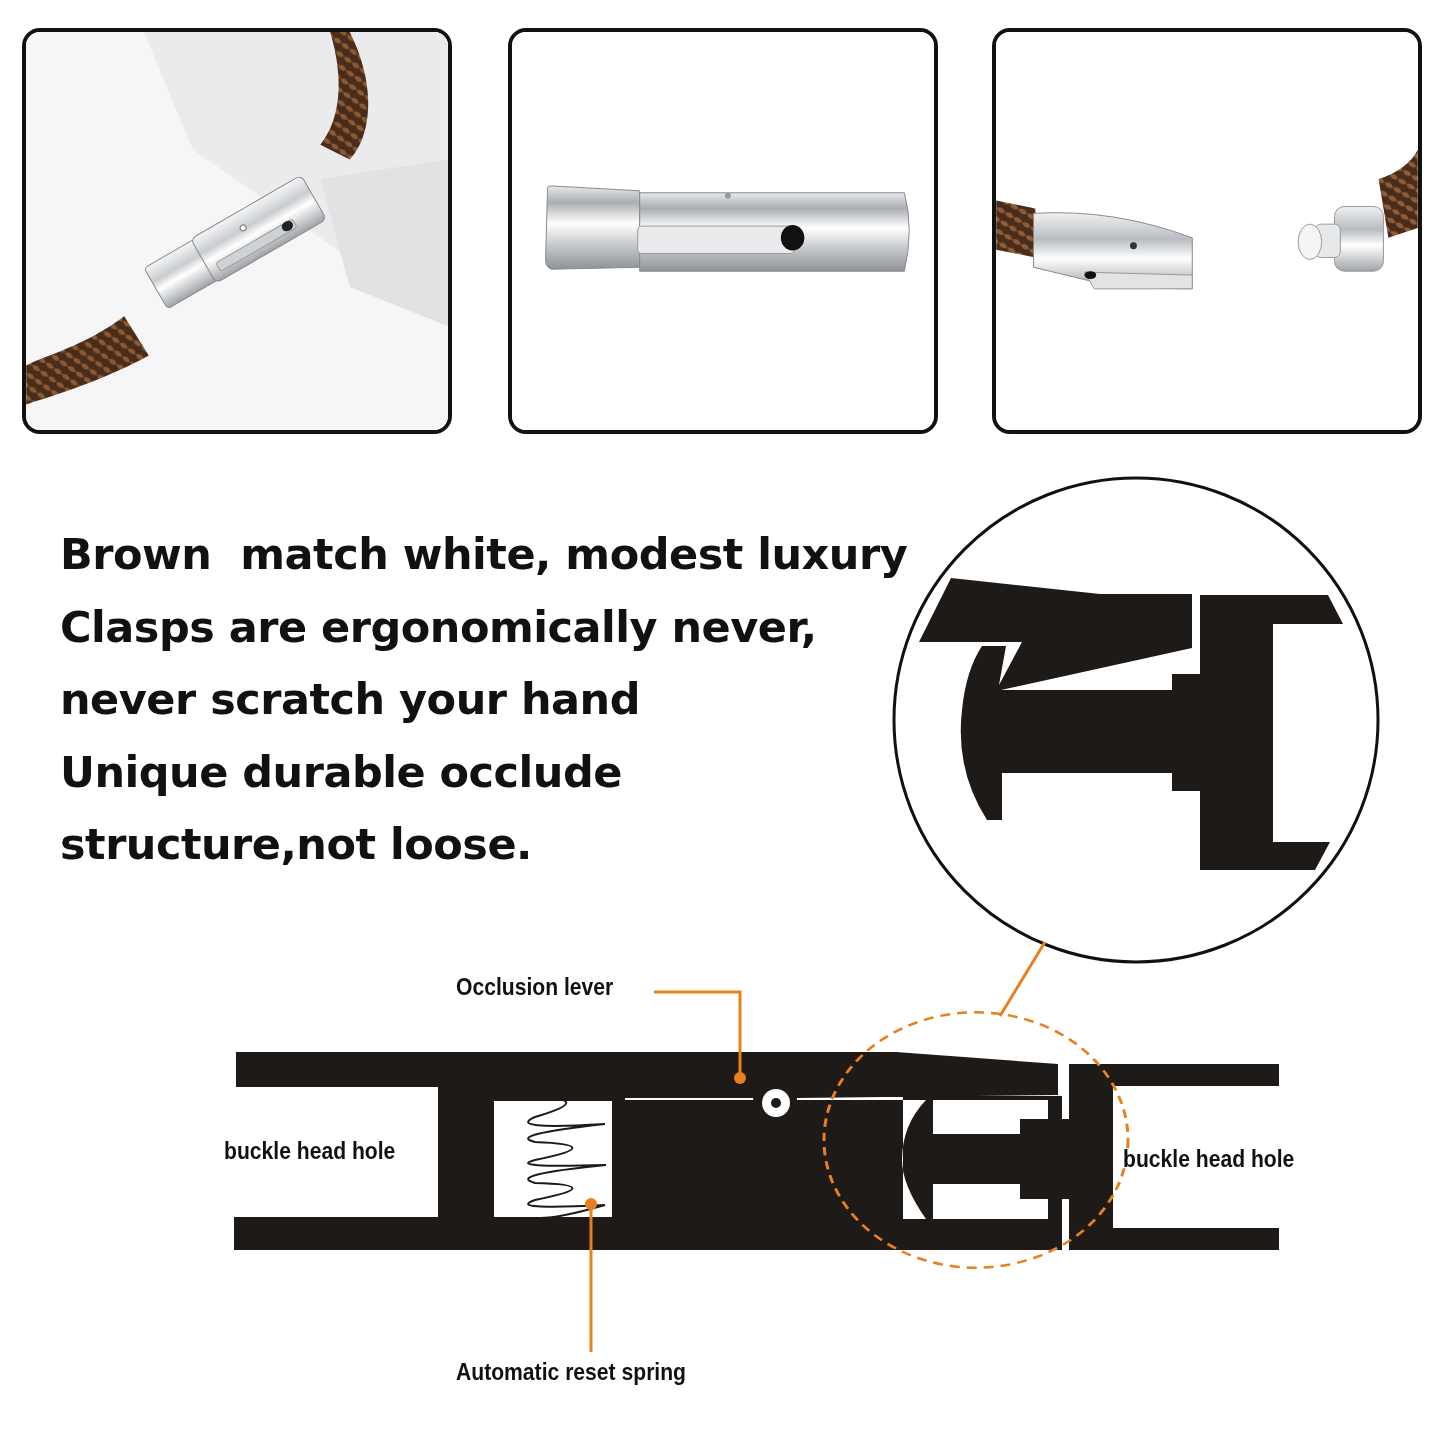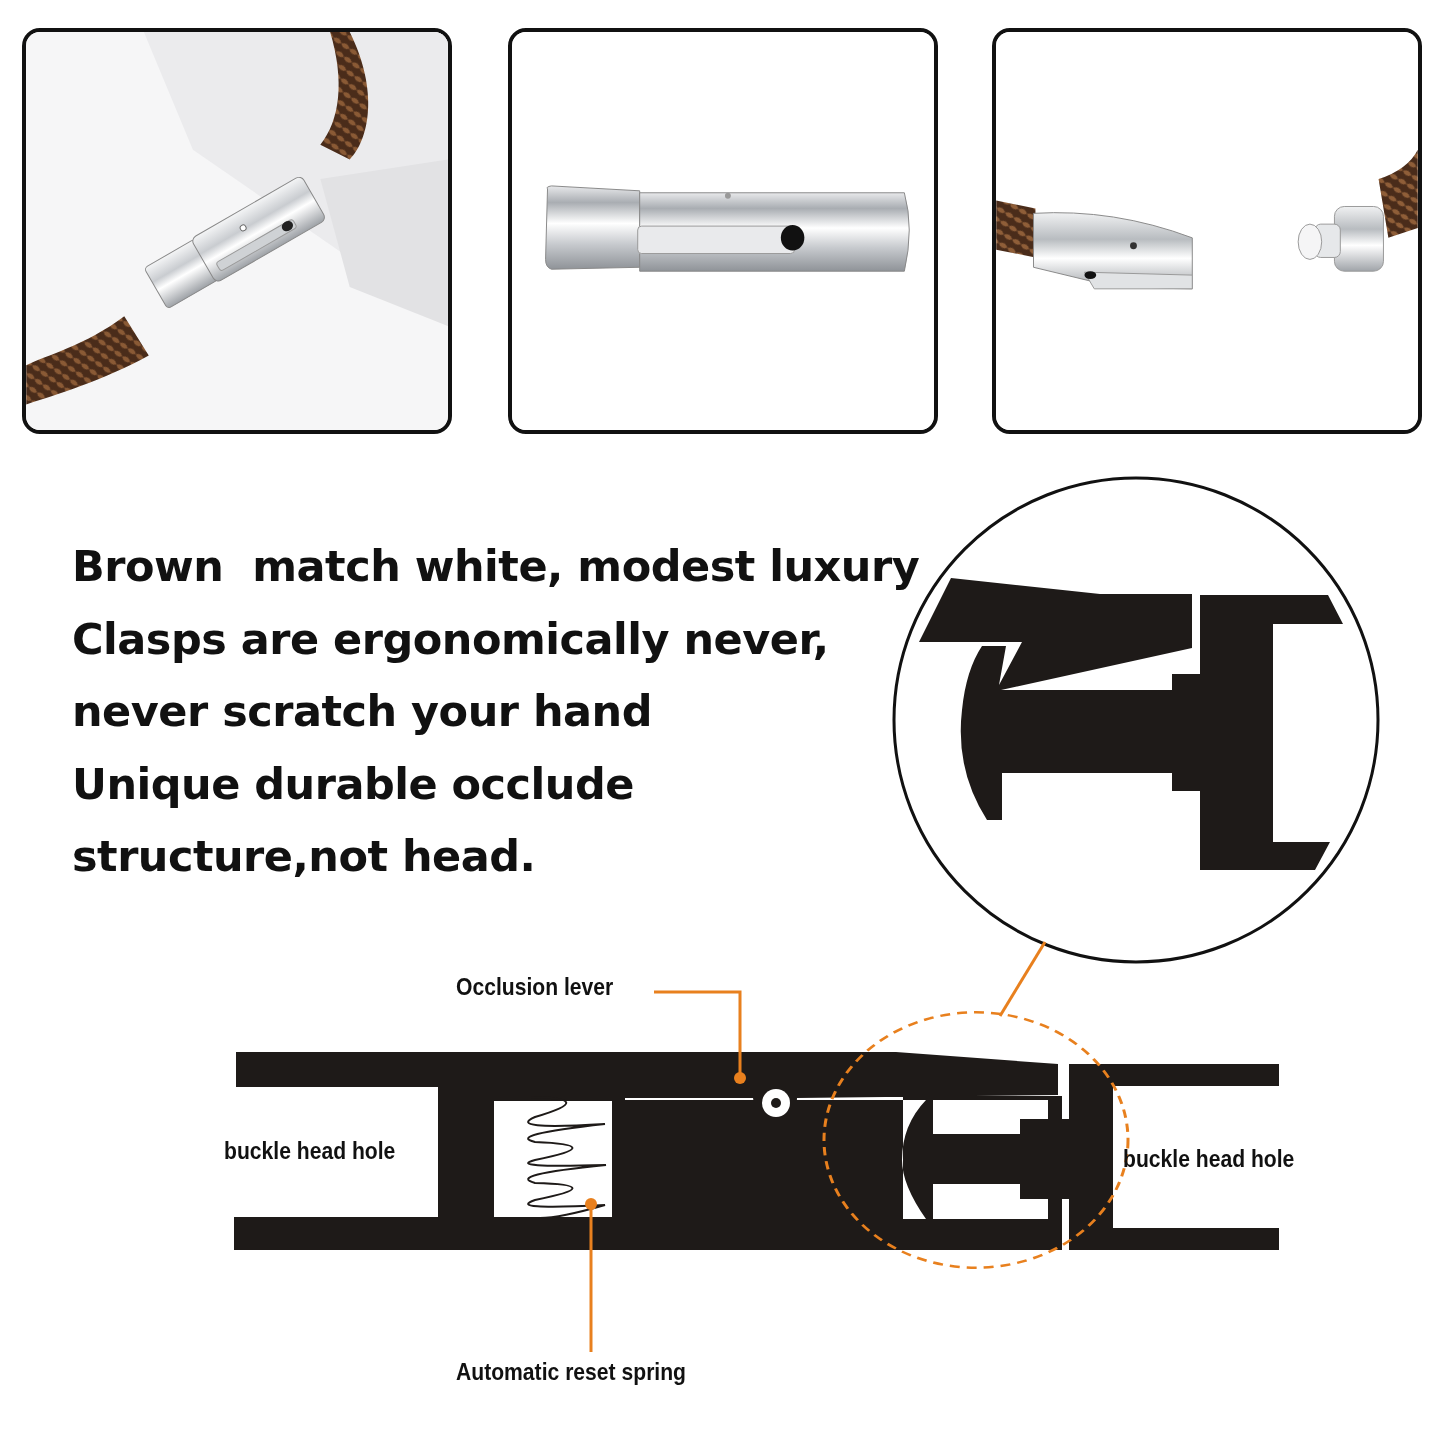--- a/index.html
+++ b/index.html
@@ -6,21 +6,21 @@
   body { width:1445px; height:1445px; position:relative; overflow:hidden; font-family:"DejaVu Sans", sans-serif; }
   .photo-card {
     position:absolute; top:28px; width:430px; height:406px;
     border:4px solid #111; border-radius:18px; background:#fff; overflow:hidden; box-sizing:border-box;
   }
   .photo-card svg { position:absolute; left:0; top:0; width:100%; height:100%; }
   #card1 { left:22px; }
   #card2 { left:508px; }
   #card3 { left:992px; }
 
-  .features { position:absolute; left:60px; top:518px; margin:12px; padding:0; list-style:none; }
+  .features { position:absolute; left:60px; top:518px; margin:0; padding:0; list-style:none; }
   .features li {
     font-family:"DejaVu Sans", sans-serif; font-weight:bold; font-size:43px;
     line-height:72.5px; color:#111; letter-spacing:-0.5px; white-space:pre;
   }
 
   .diagram { position:absolute; left:0; top:0; width:1445px; height:1445px; pointer-events:none; }
   .label {
     position:absolute; font-family:"Liberation Sans", sans-serif; font-weight:bold;
     color:#111; font-size:24px; white-space:nowrap; transform:scaleX(0.88); transform-origin:left center;
   }
@@ -106,21 +106,21 @@
     <rect x="325" y="196" width="26" height="34" rx="6" fill="#e6e8ea" stroke="#999"></rect>
     <ellipse cx="320" cy="214" rx="12" ry="18" fill="#f5f5f6" stroke="#999"></ellipse>
   </svg>
 </div>
 
 <ul class="features">
   <li>Brown  match white, modest luxury</li>
   <li>Clasps are ergonomically never,</li>
   <li>never scratch your hand</li>
   <li>Unique durable occlude</li>
-  <li>structure,not head.</li>
+  <li>structure,not loose.</li>
 </ul>
 
 <svg class="diagram" viewBox="0 0 1445 1445">
 
   <g>
     <circle cx="1136" cy="720" r="242" fill="#fff" stroke="#111" stroke-width="3"></circle>
     <path fill="#1e1a18" d="M951 578 L1100 594 L1192 594 L1192 648 L1001 690 L1172 690 L1172 674 L1200 674 L1200 595 L1328 595 L1343 624 L1273 624 L1273 842 L1330 842 L1315 870 L1200 870 L1200 791 L1172 791 L1172 773 L1002 773 L1002 820 L987 820 Q955 770 962 710 Q966 670 982 646 L1006 646 L999 685 L1022 642 L919 642 Z"></path>
     <line x1="1045" y1="942" x2="1000" y2="1016" stroke="#e8801e" stroke-width="3"></line>
   </g>
 

